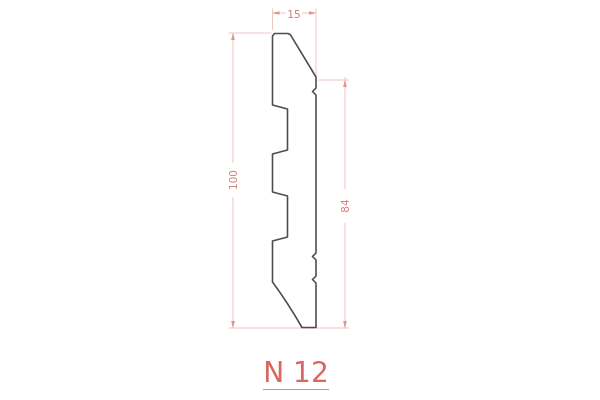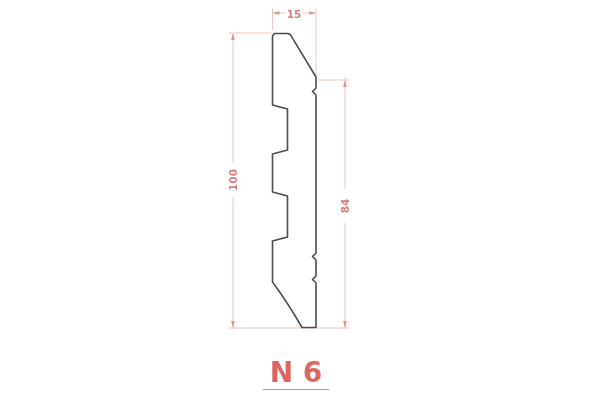--- a/index.html
+++ b/index.html
@@ -2,21 +2,20 @@
 <html><head>
 <meta charset="utf-8">
 <style>
   html,body{margin:0;padding:0;}
   .canvas{
     position:relative;
     width:600px;height:392px;
     background:#ffffff;
     overflow:hidden;
     font-family:"DejaVu Sans", sans-serif;
-    font-weight:bold;
   }
   svg{position:absolute;left:0;top:0;display:block;}
 
   .profile-stroke{
     fill:none;
     stroke:#4d4d4d;
     stroke-width:1.6;
     stroke-linejoin:round;
     stroke-linecap:round;
   }
@@ -102,15 +101,15 @@
              L 287.5 237
              L 287.5 196
              L 272.5 192
              L 272.5 154
              L 287.5 150
              L 287.5 109
              L 272.5 105
              Z"></path>
   </svg>
 
-  <div class="profile-label">N 6</div>
+  <div class="profile-label">N 12</div>
 
 </div>
 
 </body></html>

